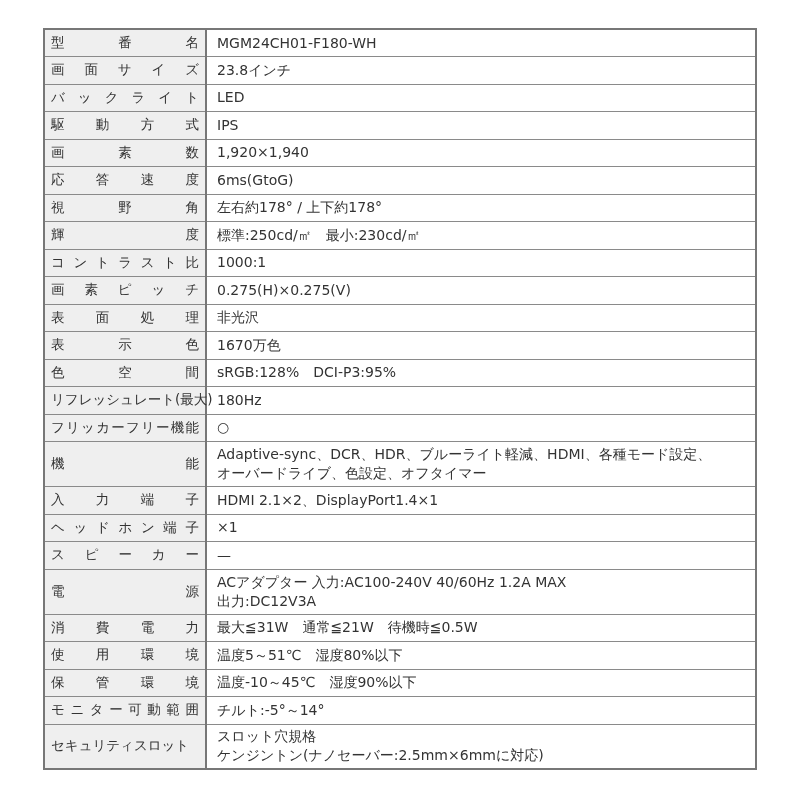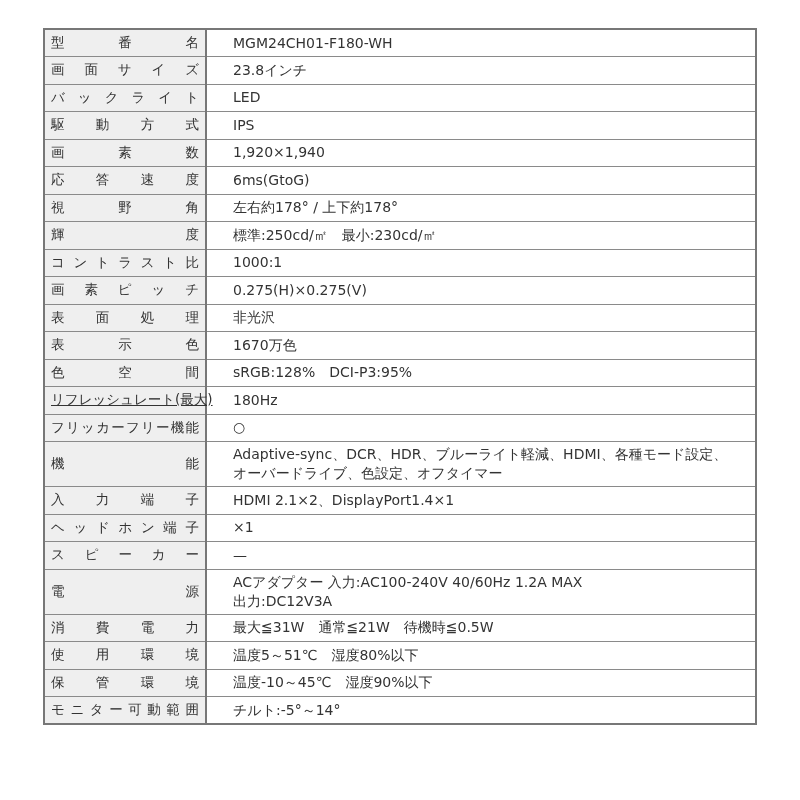--- a/index.html
+++ b/index.html
@@ -11,22 +11,22 @@
     border: 2px solid #777777;
   }
   .spec-table td { border: 1px solid #8a8a8a; padding: 0; vertical-align: middle; }
   .spec-table tr { height: 27.5px; }
   .spec-table tr.tall { height: 45px; }
   .label-cell {
     width: 162px; background: #efefef; font-size: 13.5px; letter-spacing: 0;
     padding: 0 6px !important; box-sizing: border-box; border-right: 2px solid #777777 !important;
   }
   .label-spread { display: flex; justify-content: space-between; white-space: nowrap; }
-  .label-left { white-space: nowrap; text-decoration: underline; }
-  .value-cell { padding: 2px 26px !important; font-size: 14px; line-height: 19px; background: #ffffff; }
+  .label-left { white-space: nowrap; }
+  .value-cell { padding: 2px 10px !important; font-size: 14px; line-height: 19px; background: #ffffff; }
   .value-line { display: block; white-space: nowrap; }
 </style>
 </head>
 <body>
 
 <table class="spec-table">
   <tbody id="spec-body">
       <tr>
         <td class="label-cell">
           <div class="label-spread">
@@ -339,14 +339,23 @@
             <span>可</span>
             <span>動</span>
             <span>範</span>
             <span>囲</span>
           </div>
         </td>
         <td class="value-cell">
           <span class="value-line">チルト:-5°～14°</span>
         </td>
       </tr>
+      <tr class="tall">
+        <td class="label-cell">
+          <div class="label-left">セキュリティスロット</div>
+        </td>
+        <td class="value-cell">
+          <span class="value-line">スロット穴規格</span>
+          <span class="value-line">ケンジントン(ナノセーバー:2.5mm×6mmに対応)</span>
+        </td>
+      </tr>
     </tbody>
 </table>
 
 </body></html>

